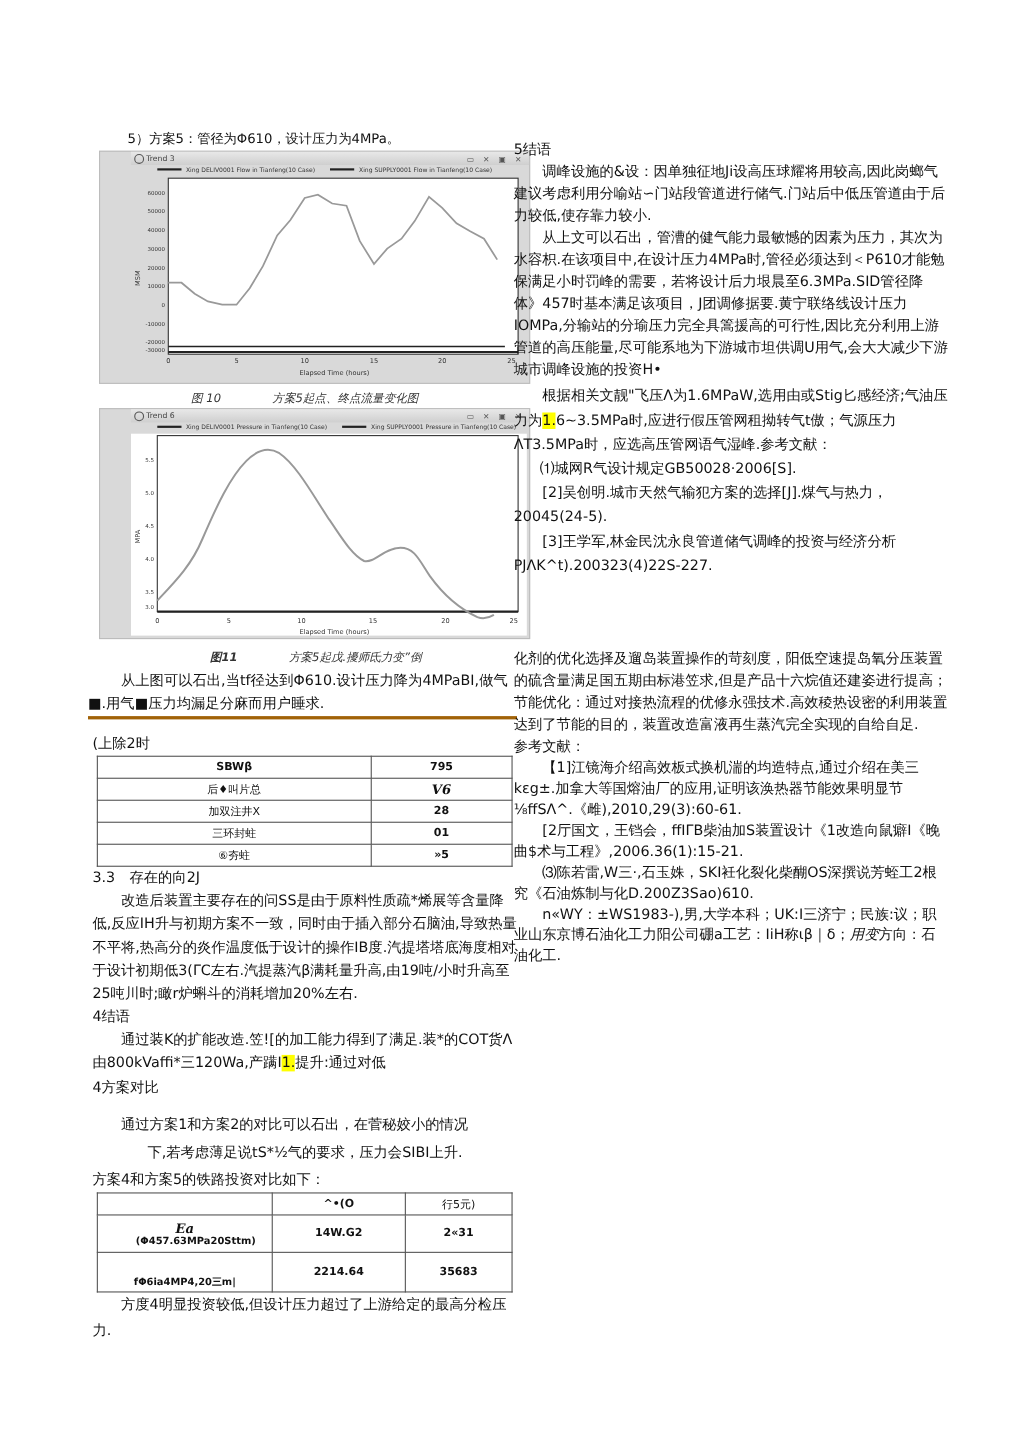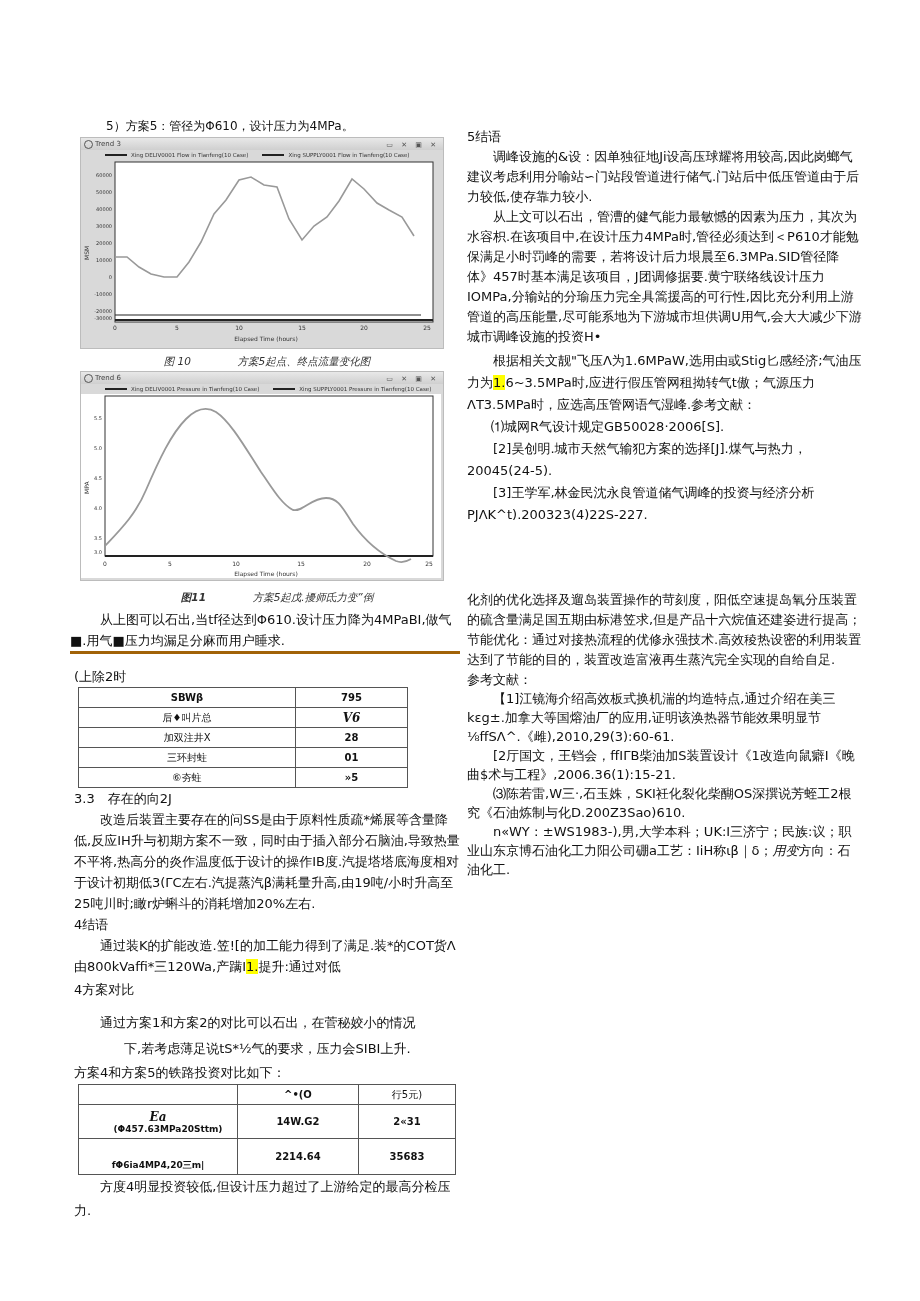--- a/index.html
+++ b/index.html
@@ -1,34 +1,34 @@
 <!DOCTYPE html>
 <html><head>
 <meta charset="utf-8">
 <style>
   html, body { margin:0; padding:0; background:#fff; }
   body { width:920px; height:1301px; position:relative; overflow:hidden;
          font-family:"DejaVu Sans","Liberation Sans",sans-serif; color:#111; }
   .col { position:absolute; }
-  .left { left:74px; top:116px; width:386px; }
+  .left { left:84px; top:116px; width:386px; }
   .right { left:467px; top:126px; width:396px; }
   .p { font-size:13px; line-height:21px; margin:0; }
   .ind { text-indent:26px; }
   .h { font-size:13px; line-height:21px; margin:0; }
   .cap { font-size:10.5px; text-align:center; margin:2px 0; color:#333;font-style:italic; }
   .hl { background:#ffff00; }
-  .chartwin { background:#d9d9d9; border:1px solid #bcbcbc; position:relative; }
+  .chartwin { background:#d9d9d9; border:1px solid #bcbcbc; position:relative;padding-left:28px; }
   .titlebar { height:12px; font-size:7px; color:#444; padding-left:14px; line-height:12px; position:relative;
               background:linear-gradient(#e8e8e8,#cfcfcf); }
   .titlebar .dot { position:absolute; left:3px; top:2px; width:7px; height:7px; border-radius:50%; border:1px solid #555; }
   .titlebar .btns { position:absolute; right:4px; top:1px; font-size:7px; color:#555; letter-spacing:3px; }
   .legend { height:10px; font-size:5.5px; color:#333; display:flex; gap:14px; padding-left:24px; align-items:center; }
   .legend .ln { display:inline-block; width:22px; height:2px; background:#222; vertical-align:middle; margin-right:4px; }
   svg text { font-family:"DejaVu Sans",sans-serif; }
-  table.t { border-collapse:collapse; width:330px; margin-left:4px; font-size:10px;border-radius:10px; }
+  table.t { border-collapse:collapse; width:378px; margin-left:4px; font-size:10px;border-radius:10px; }
   table.t td { border:1px solid #555; text-align:center; height:19px; padding:0 4px; }
   table.t2 { border-collapse:collapse; width:378px; margin-left:4px; font-size:10px; }
   table.t2 td { border:1px solid #555; text-align:center; padding:2px 4px; }
   .bold { font-weight:bold;padding-left:20px; }
   .rule { border-bottom:3px solid #a16207; }
 </style>
 </head>
 <body>
 
 <div class="col left">

